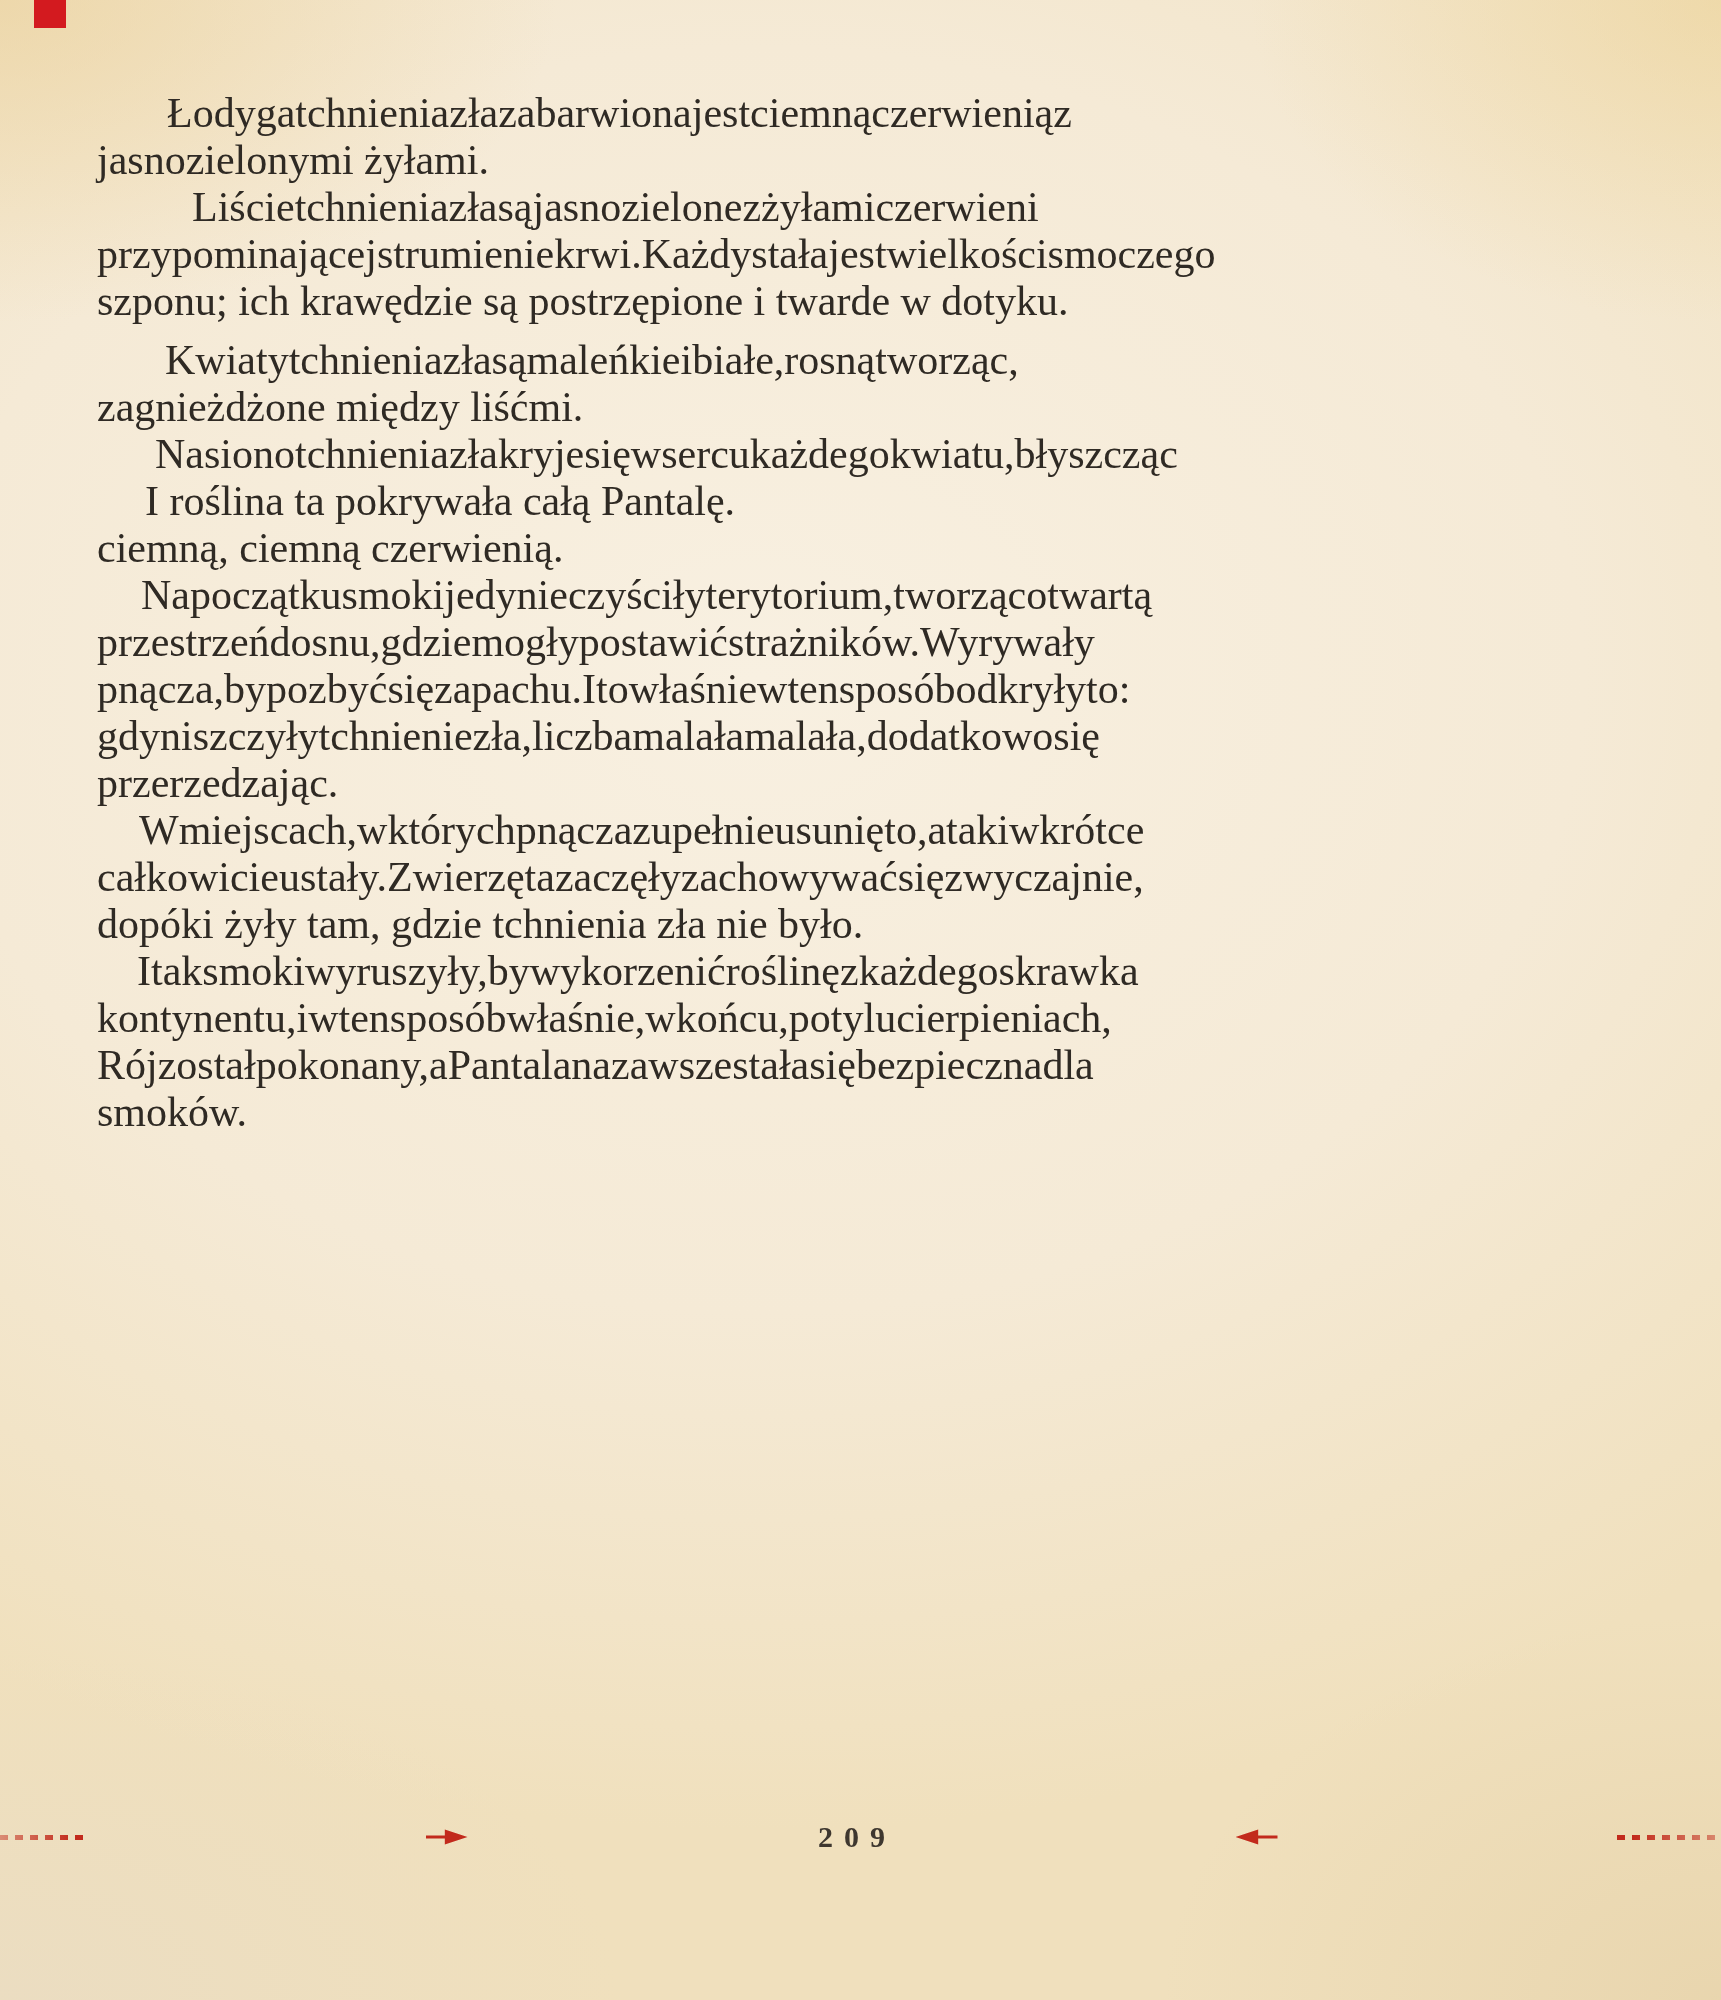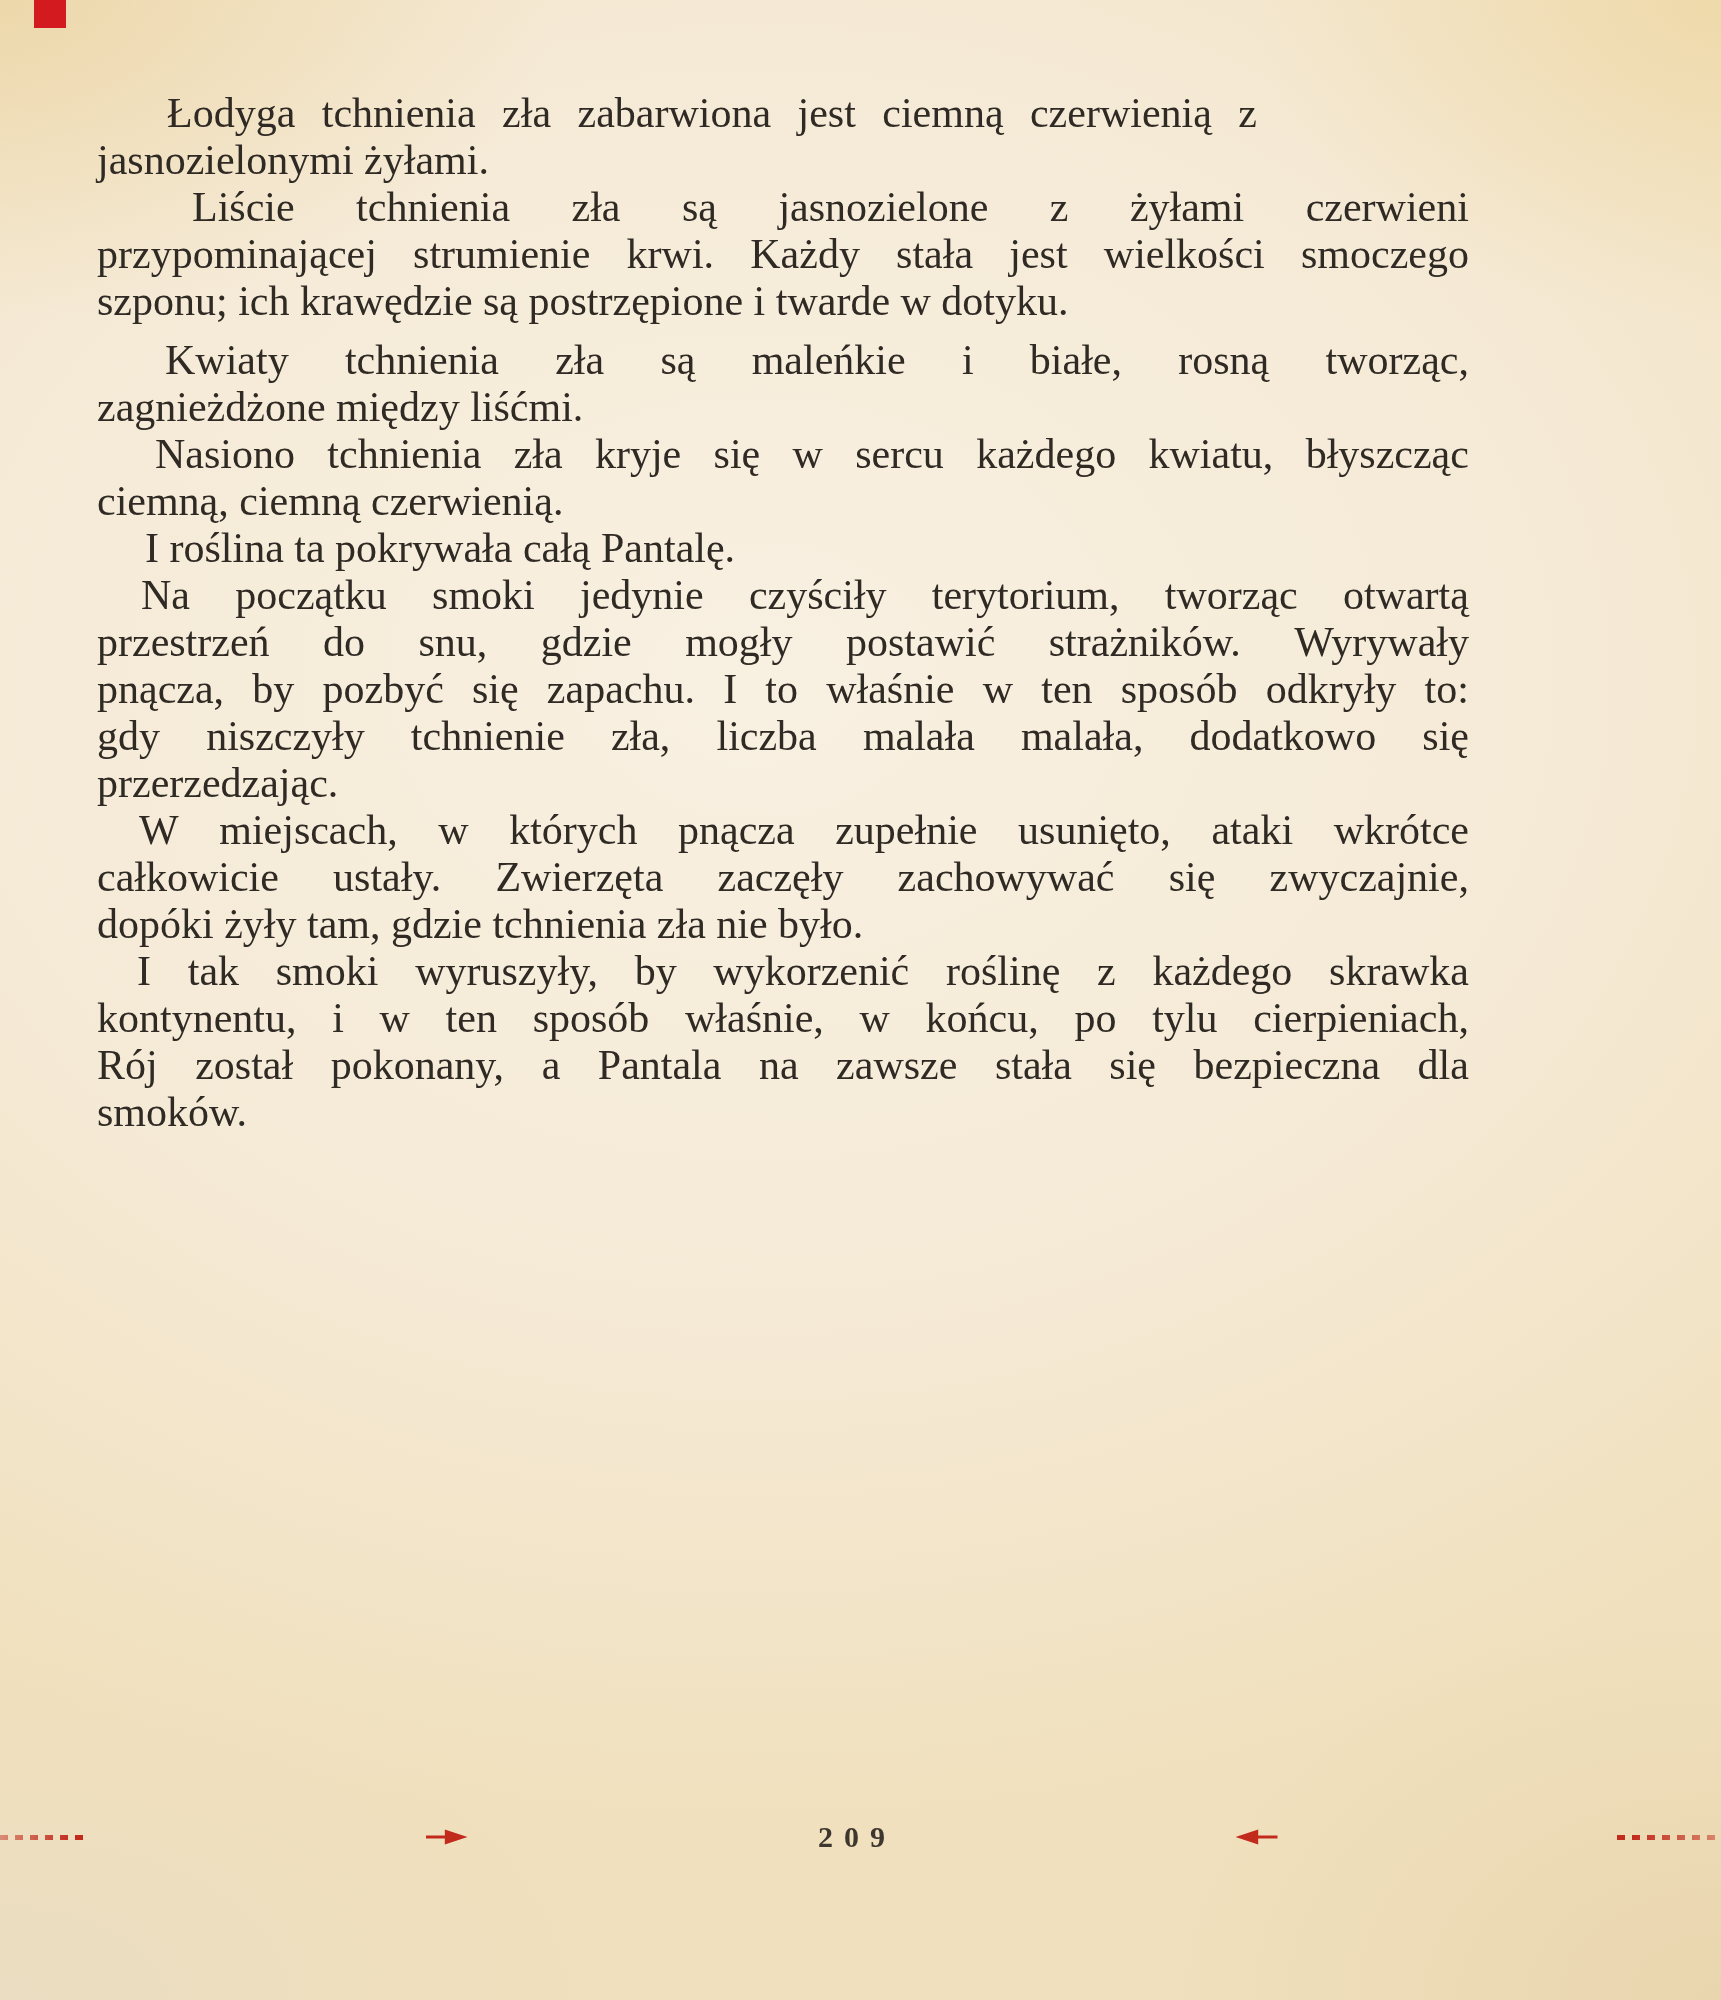--- a/index.html
+++ b/index.html
@@ -22,21 +22,21 @@
   }
   
   .text-block{
     position:absolute;left:97px;top:90px;width:1372px;
     font-size:42px;
   }
   .line{
     height:47px;line-height:47px;white-space:nowrap;
     box-sizing:border-box;width:100%;
   }
-  .line.just{display:flex;justify-content:space-between;}
+  .line.just{display:flex;justify-content:flex-start;}
   .line.just span{display:inline-block;}
   
   .footer{
     position:absolute;left:0;right:0;top:1820px;height:34px;
     display:flex;justify-content:space-between;align-items:center;gap:8px;
   }
   .dash{
     height:5px;background:repeating-linear-gradient(to right,
       var(--ornament-red,#c22a1c) 0 8px, rgba(0,0,0,0) 8px 15px);
   }
@@ -115,22 +115,22 @@
         <span>tchnienia</span>
         <span>zła</span>
         <span>kryje</span>
         <span>się</span>
         <span>w</span>
         <span>sercu</span>
         <span>każdego</span>
         <span>kwiatu,</span>
         <span>błyszcząc</span>
       </div>
+      <div class="line" style="padding-left: 48px;">I roślina ta pokrywała całą Pantalę.</div>
       <div class="line">ciemną, ciemną czerwienią.</div>
-      <div class="line" style="padding-left: 48px;">I roślina ta pokrywała całą Pantalę.</div>
       <div class="line just" style="padding-left: 44px;">
         <span>Na</span>
         <span>początku</span>
         <span>smoki</span>
         <span>jedynie</span>
         <span>czyściły</span>
         <span>terytorium,</span>
         <span>tworząc</span>
         <span>otwartą</span>
       </div>

